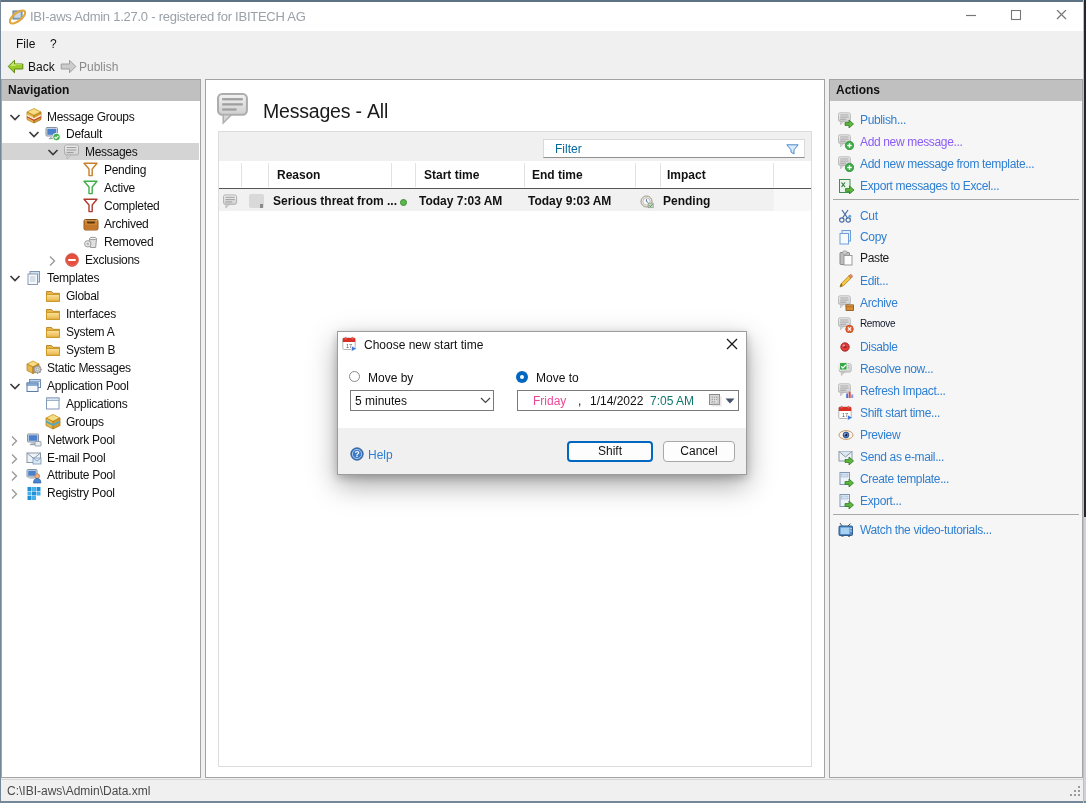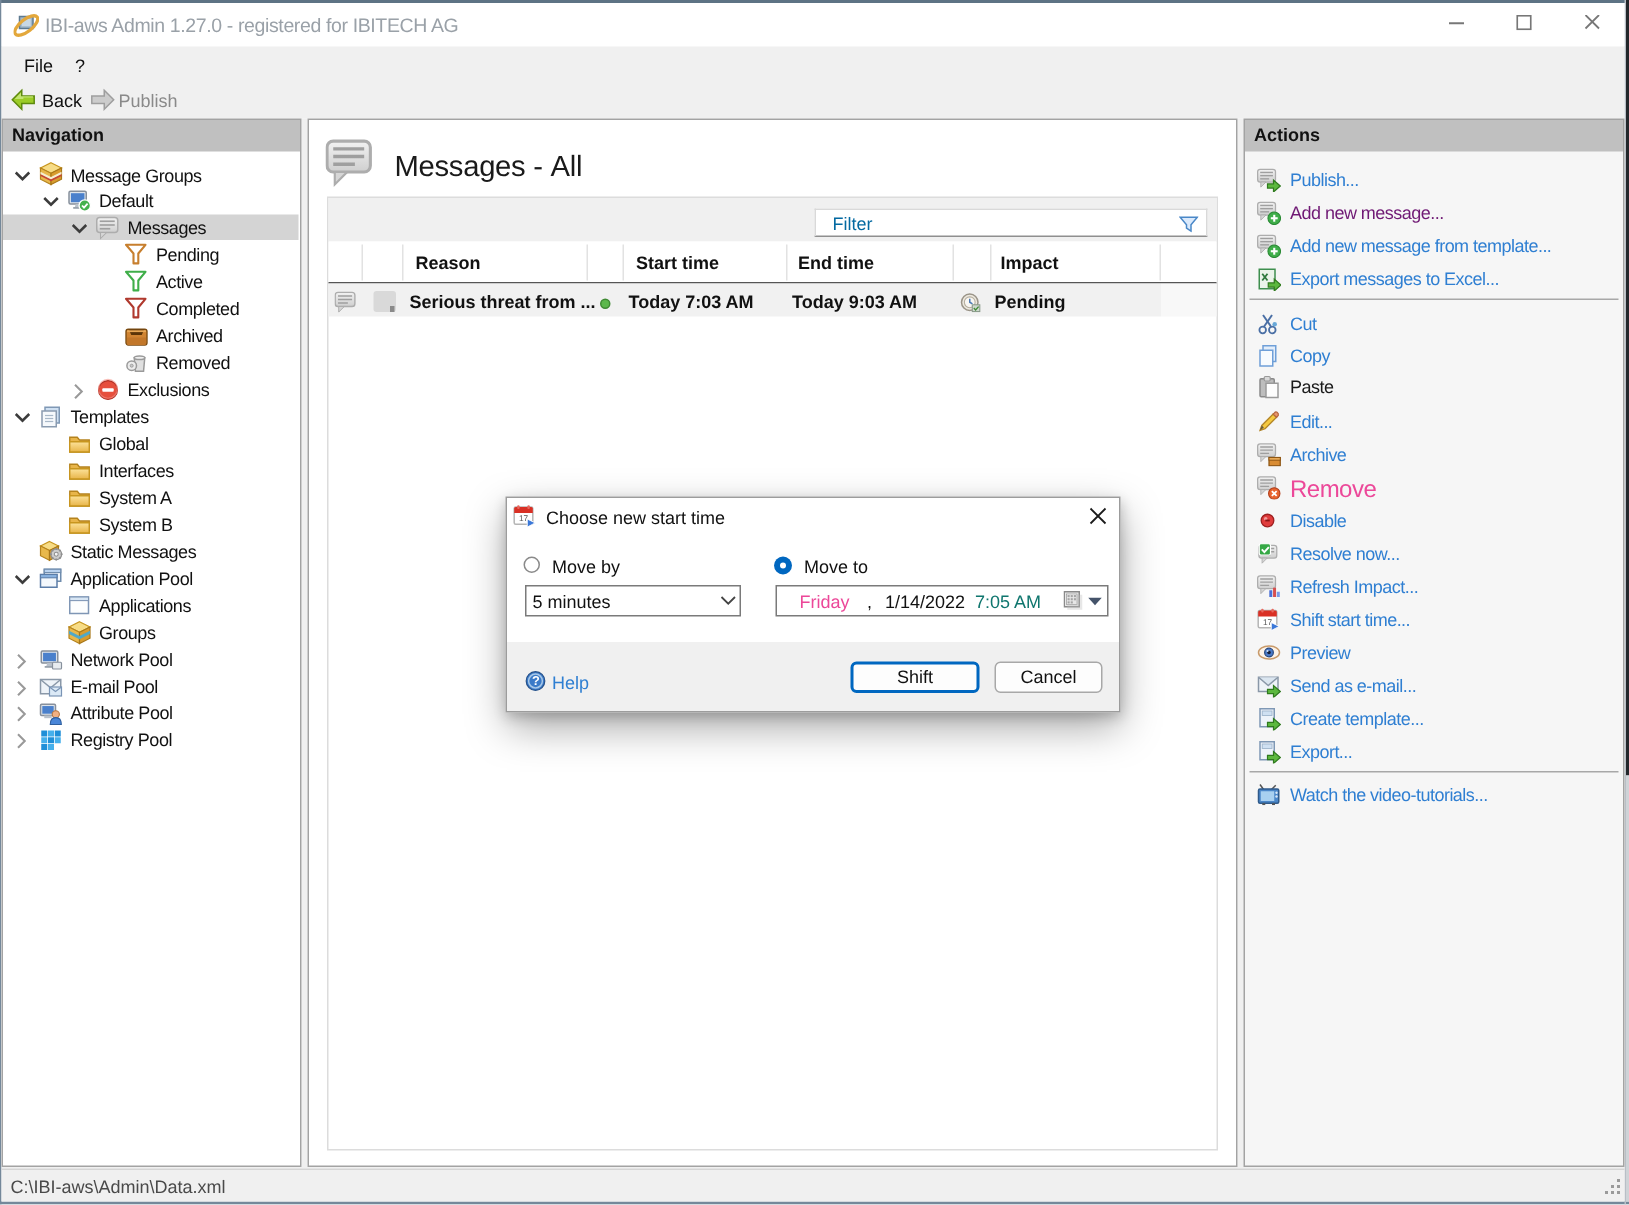--- a/index.html
+++ b/index.html
@@ -382,21 +382,21 @@
   </svg>
 <div class="abs" style="left:860px;top:113px;font-size:12px;letter-spacing:-0.35px;color:#2f7fd2;white-space:nowrap">Publish...</div>
 <svg class="abs" style="left:838px;top:134px" width="16" height="16" viewBox="0 0 16 16">
     <g transform="scale(0.85)">
       <use href="#bub"></use>
     </g>
     <g transform="translate(7 7)">
       <use href="#greenplus"></use>
     </g>
   </svg>
-<div class="abs" style="left:860px;top:135px;font-size:12px;letter-spacing:-0.35px;color:#701a75;white-space:nowrap">Add new message...</div>
+<div class="abs" style="left:860px;top:135px;font-size:12px;letter-spacing:-0.35px;color:#8b5cf6;white-space:nowrap">Add new message...</div>
 <svg class="abs" style="left:838px;top:156px" width="16" height="16" viewBox="0 0 16 16">
     <g transform="scale(0.85)">
       <use href="#bub"></use>
     </g>
     <g transform="translate(7 7)">
       <use href="#greenplus"></use>
     </g>
   </svg>
 <div class="abs" style="left:860px;top:157px;font-size:12px;letter-spacing:-0.35px;color:#2f7fd2;white-space:nowrap">Add new message from template...</div>
 <svg class="abs" style="left:838px;top:178px" width="16" height="16" viewBox="0 0 16 16">
@@ -441,21 +441,21 @@
     <rect x="8" y="10" width="7.5" height="1.8" fill="#e8a957" stroke="#8a5210" stroke-width="0.6"></rect>
   </svg>
 <div class="abs" style="left:860px;top:296px;font-size:12px;letter-spacing:-0.35px;color:#2f7fd2;white-space:nowrap">Archive</div>
 <svg class="abs" style="left:838px;top:317px" width="16" height="16" viewBox="0 0 16 16">
     <g transform="scale(0.85)">
       <use href="#bub"></use>
     </g>
     <circle cx="11.5" cy="12" r="3.8" fill="#e8642f" stroke="#b03c18" stroke-width="0.7"></circle>
     <path d="M9.9 10.4 l3.2 3.2 M13.1 10.4 l-3.2 3.2" stroke="#fff" stroke-width="1.2"></path>
   </svg>
-<div class="abs" style="left:860px;top:318px;font-size:16px;letter-spacing:-0.35px;color:#ec4899;white-space:nowrap">Remove</div>
+<div class="abs" style="left:860px;top:318px;font-size:10px;letter-spacing:-0.35px;color:#0f172a;white-space:nowrap">Remove</div>
 <svg class="abs" style="left:838px;top:339px" width="16" height="16" viewBox="0 0 16 16">
     <circle cx="7" cy="8" r="4.2" fill="#e03c3c" stroke="#9e2020" stroke-width="0.9"></circle>
     <circle cx="5.8" cy="6.8" r="1.2" fill="#f29a9a"></circle>
     <rect x="5.5" y="7.4" width="3" height="1.2" fill="#8a1414"></rect>
   </svg>
 <div class="abs" style="left:860px;top:340px;font-size:12px;letter-spacing:-0.35px;color:#2f7fd2;white-space:nowrap">Disable</div>
 <svg class="abs" style="left:838px;top:361px" width="16" height="16" viewBox="0 0 16 16">
     <g transform="scale(0.85) translate(1 2)">
       <use href="#bub"></use>
     </g>

